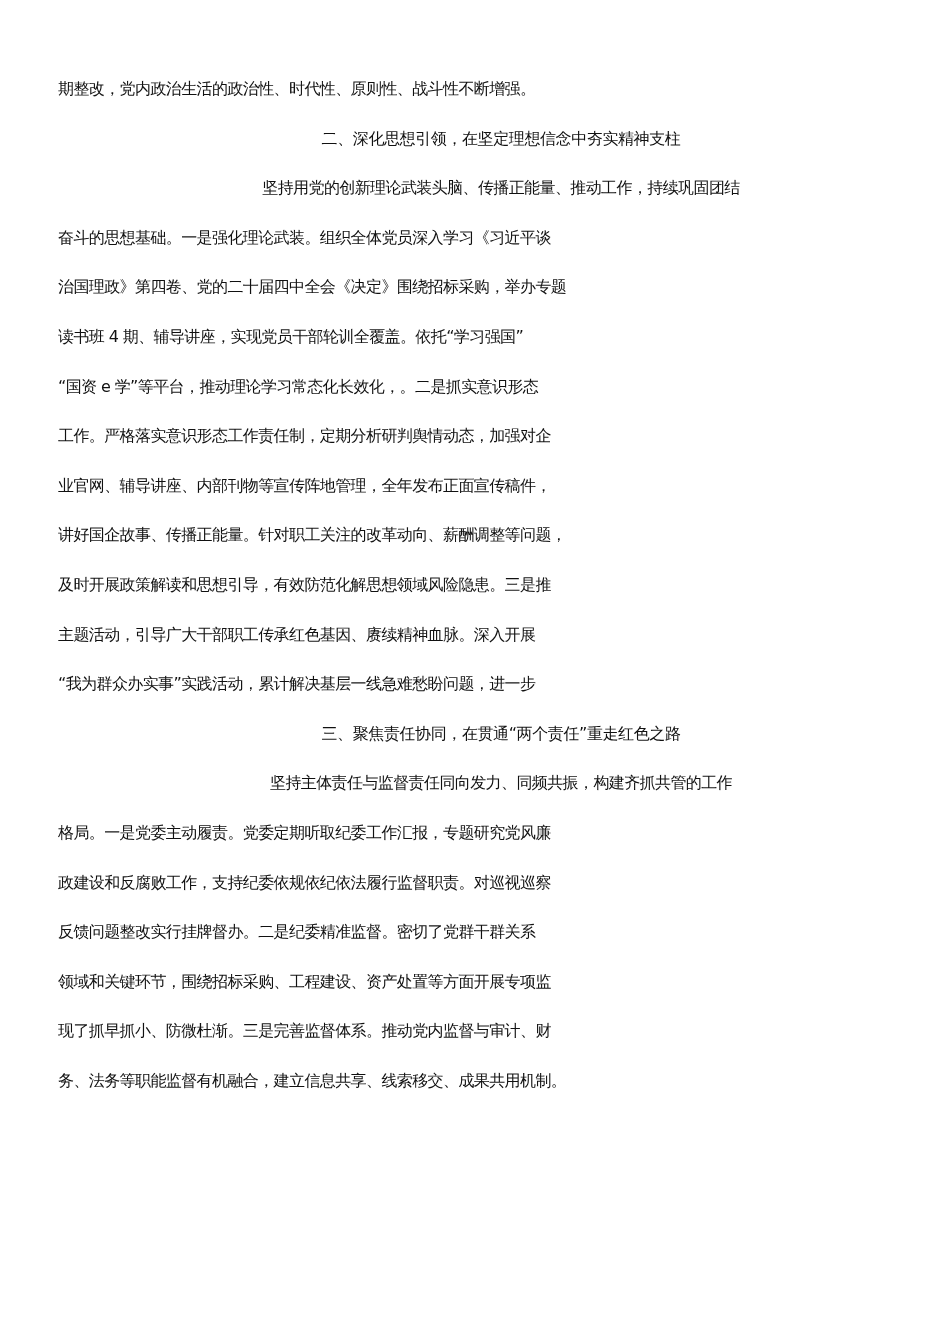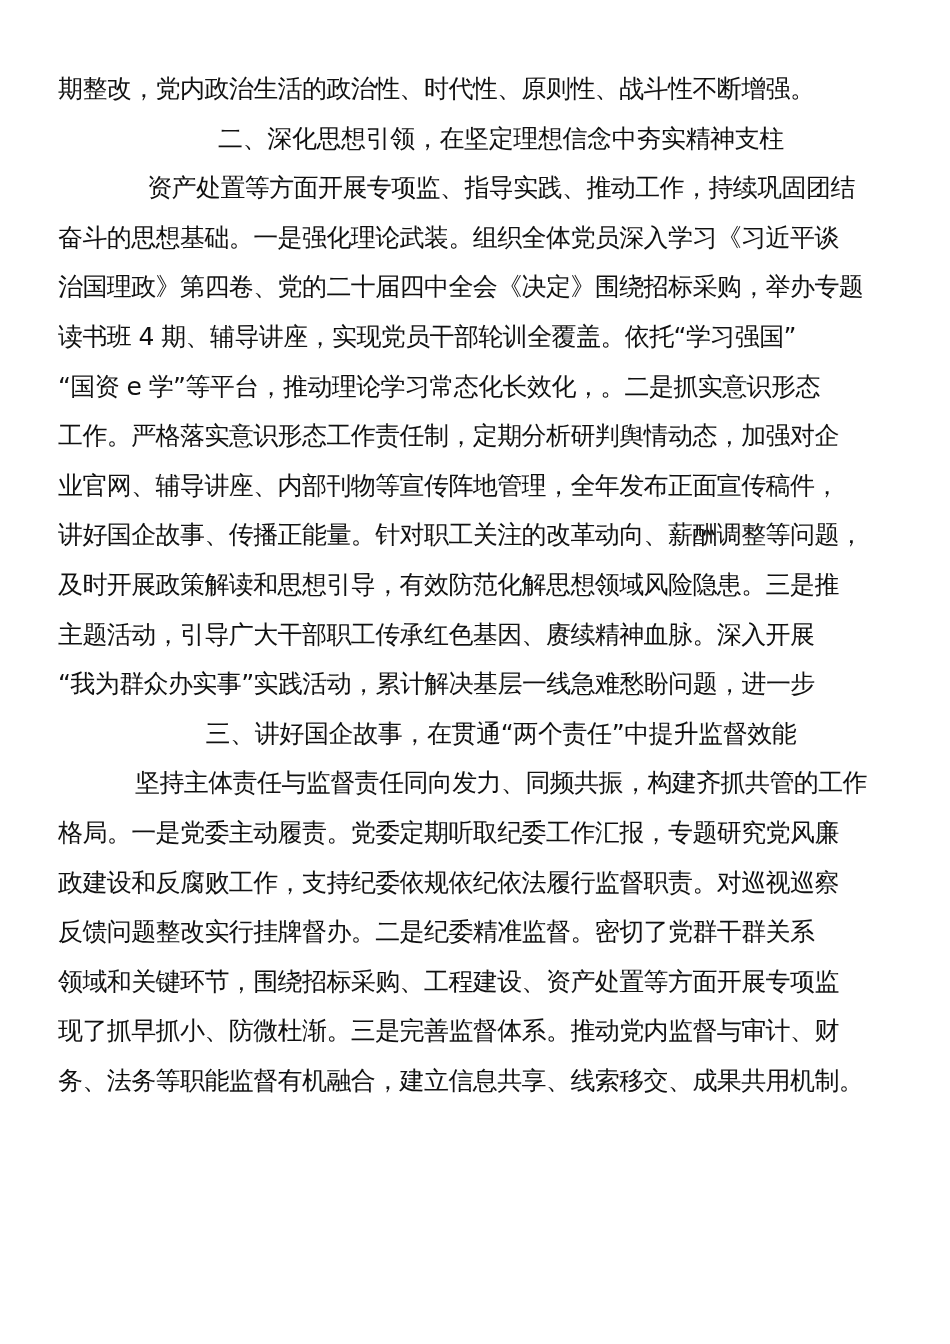--- a/index.html
+++ b/index.html
@@ -18,50 +18,50 @@
     .page {
       position: absolute;
       left: 58px;
       top: 64px;
       width: 836px;
     }
     .line {
       display: block;
       height: 49.6px;
       line-height: 49.6px;
-      font-size: 25px;
+      font-size: 16px;
       white-space: nowrap;
       letter-spacing: -0.6px;
     }
     .indent {
       padding-left: 50px;
       text-align: center;
     }
     .heading {
       letter-spacing: -0.4px;
     }
   </style>
 </head>
 <body>
 
 <div class="page">
   <span class="line">期整改，党内政治生活的政治性、时代性、原则性、战斗性不断增强。</span>
   <span class="line indent heading">二、深化思想引领，在坚定理想信念中夯实精神支柱</span>
-  <span class="line indent">资产处置等方面开展专项监、指导实践、推动工作，持续巩固团结</span>
+  <span class="line indent">坚持用党的创新理论武装头脑、传播正能量、推动工作，持续巩固团结</span>
   <span class="line">奋斗的思想基础。一是强化理论武装。组织全体党员深入学习《习近平谈</span>
   <span class="line">治国理政》第四卷、党的二十届四中全会《决定》围绕招标采购，举办专题</span>
   <span class="line">读书班 4 期、辅导讲座，实现党员干部轮训全覆盖。依托“学习强国”</span>
   <span class="line">“国资 e 学”等平台，推动理论学习常态化长效化，。二是抓实意识形态</span>
   <span class="line">工作。严格落实意识形态工作责任制，定期分析研判舆情动态，加强对企</span>
   <span class="line">业官网、辅导讲座、内部刊物等宣传阵地管理，全年发布正面宣传稿件，</span>
   <span class="line">讲好国企故事、传播正能量。针对职工关注的改革动向、薪酬调整等问题，</span>
   <span class="line">及时开展政策解读和思想引导，有效防范化解思想领域风险隐患。三是推</span>
   <span class="line">主题活动，引导广大干部职工传承红色基因、赓续精神血脉。深入开展</span>
   <span class="line">“我为群众办实事”实践活动，累计解决基层一线急难愁盼问题，进一步</span>
-  <span class="line indent heading">三、讲好国企故事，在贯通“两个责任”中提升监督效能</span>
+  <span class="line indent heading">三、聚焦责任协同，在贯通“两个责任”重走红色之路</span>
   <span class="line indent">坚持主体责任与监督责任同向发力、同频共振，构建齐抓共管的工作</span>
   <span class="line">格局。一是党委主动履责。党委定期听取纪委工作汇报，专题研究党风廉</span>
   <span class="line">政建设和反腐败工作，支持纪委依规依纪依法履行监督职责。对巡视巡察</span>
   <span class="line">反馈问题整改实行挂牌督办。二是纪委精准监督。密切了党群干群关系</span>
   <span class="line">领域和关键环节，围绕招标采购、工程建设、资产处置等方面开展专项监</span>
   <span class="line">现了抓早抓小、防微杜渐。三是完善监督体系。推动党内监督与审计、财</span>
   <span class="line">务、法务等职能监督有机融合，建立信息共享、线索移交、成果共用机制。</span>
 </div>
 
 </body></html>

